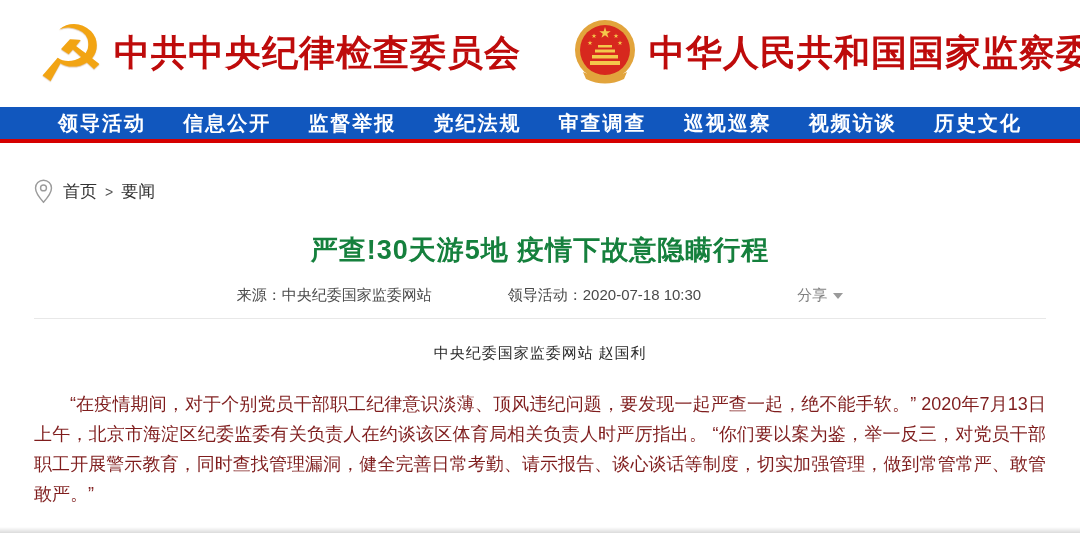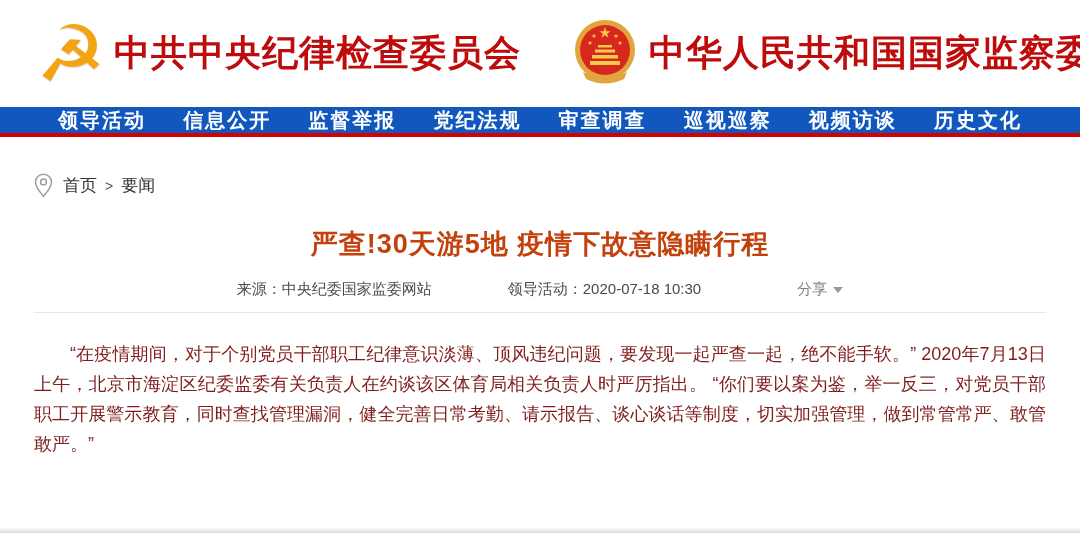--- a/index.html
+++ b/index.html
@@ -11,34 +11,34 @@
   .site-header{height:107px;display:flex;align-items:center;background:#fff;}
   .brand{display:flex;align-items:center;}
   .brand-left{margin-left:36px;}
   .brand-right{margin-left:52px;}
   .party-emblem{font-size:78px;line-height:78px;color:#f2a413;
                 text-shadow:0 1px 1px rgba(160,90,0,.35);margin-right:8px;}
   .brand-title{font-size:36px;font-weight:bold;color:#be0b0b;letter-spacing:1px;
                white-space:nowrap;}
   .state-emblem{margin-right:12px;display:block;}
   
-  .main-nav{height:26px;background:#1157be;display:flex;align-items:center;
+  .main-nav{height:32px;background:#1157be;display:flex;align-items:center;
             justify-content:space-between;padding:0 58px;}
   .main-nav a{color:#fff;font-size:20px;font-weight:bold;letter-spacing:2px;
               text-decoration:none;white-space:nowrap;}
   .red-line{height:4px;background:#d50000;}
   
   .breadcrumb{display:flex;align-items:center;margin:36px 0 0 34px;
               font-size:17px;color:#333;}
   .breadcrumb .pin{margin-right:10px;display:block;}
   .breadcrumb a{color:#333;text-decoration:none;}
   .breadcrumb .sep{margin:0 8px;color:#555;font-size:14px;}
   
   .article-title{margin-top:28px;text-align:center;font-size:27px;font-weight:bold;
-                 color:#c2410c;letter-spacing:1px;}
+                 color:#15803d;letter-spacing:1px;}
   .article-meta{margin-top:18px;display:flex;justify-content:center;align-items:center;
                 font-size:15px;color:#4a4a4a;}
   .meta-source{margin-right:76px;}
   .meta-time{margin-right:96px;}
   .meta-share{color:#808080;display:flex;align-items:center;cursor:pointer;}
   .share-caret{display:inline-block;width:0;height:0;margin-left:6px;
                border-left:5px solid transparent;border-right:5px solid transparent;
                border-top:6px solid #9a9a9a;}
   .meta-divider{border:0;border-top:1px solid #e8e8e8;margin:13px 34px 0 34px;}
   .article-byline{margin-top:25px;text-align:center;font-size:15px;color:#2b2b2b;
@@ -114,20 +114,21 @@
         <span>领导活动：</span><span>2020-07-18 10:30</span>
       </span>
       <span class="meta-share">
         <span>分享</span>
         <span class="share-caret"></span>
       </span>
     </div>
 
     <hr class="meta-divider">
 
+    <div class="article-byline">中央纪委国家监委网站 赵国利</div>
 
     <div class="article-body">
       <p>“在疫情期间，对于个别党员干部职工纪律意识淡薄、顶风违纪问题，要发现一起严查一起，绝不能手软。” 2020年7月13日上午，北京市海淀区纪委监委有关负责人在约谈该区体育局相关负责人时严厉指出。 “你们要以案为鉴，举一反三，对党员干部职工开展警示教育，同时查找管理漏洞，健全完善日常考勤、请示报告、谈心谈话等制度，切实加强管理，做到常管常严、敢管敢严。”</p>
 
     </div>
   </main>
 
   <div class="page-bottom-shadow"></div>
 </div>
 

